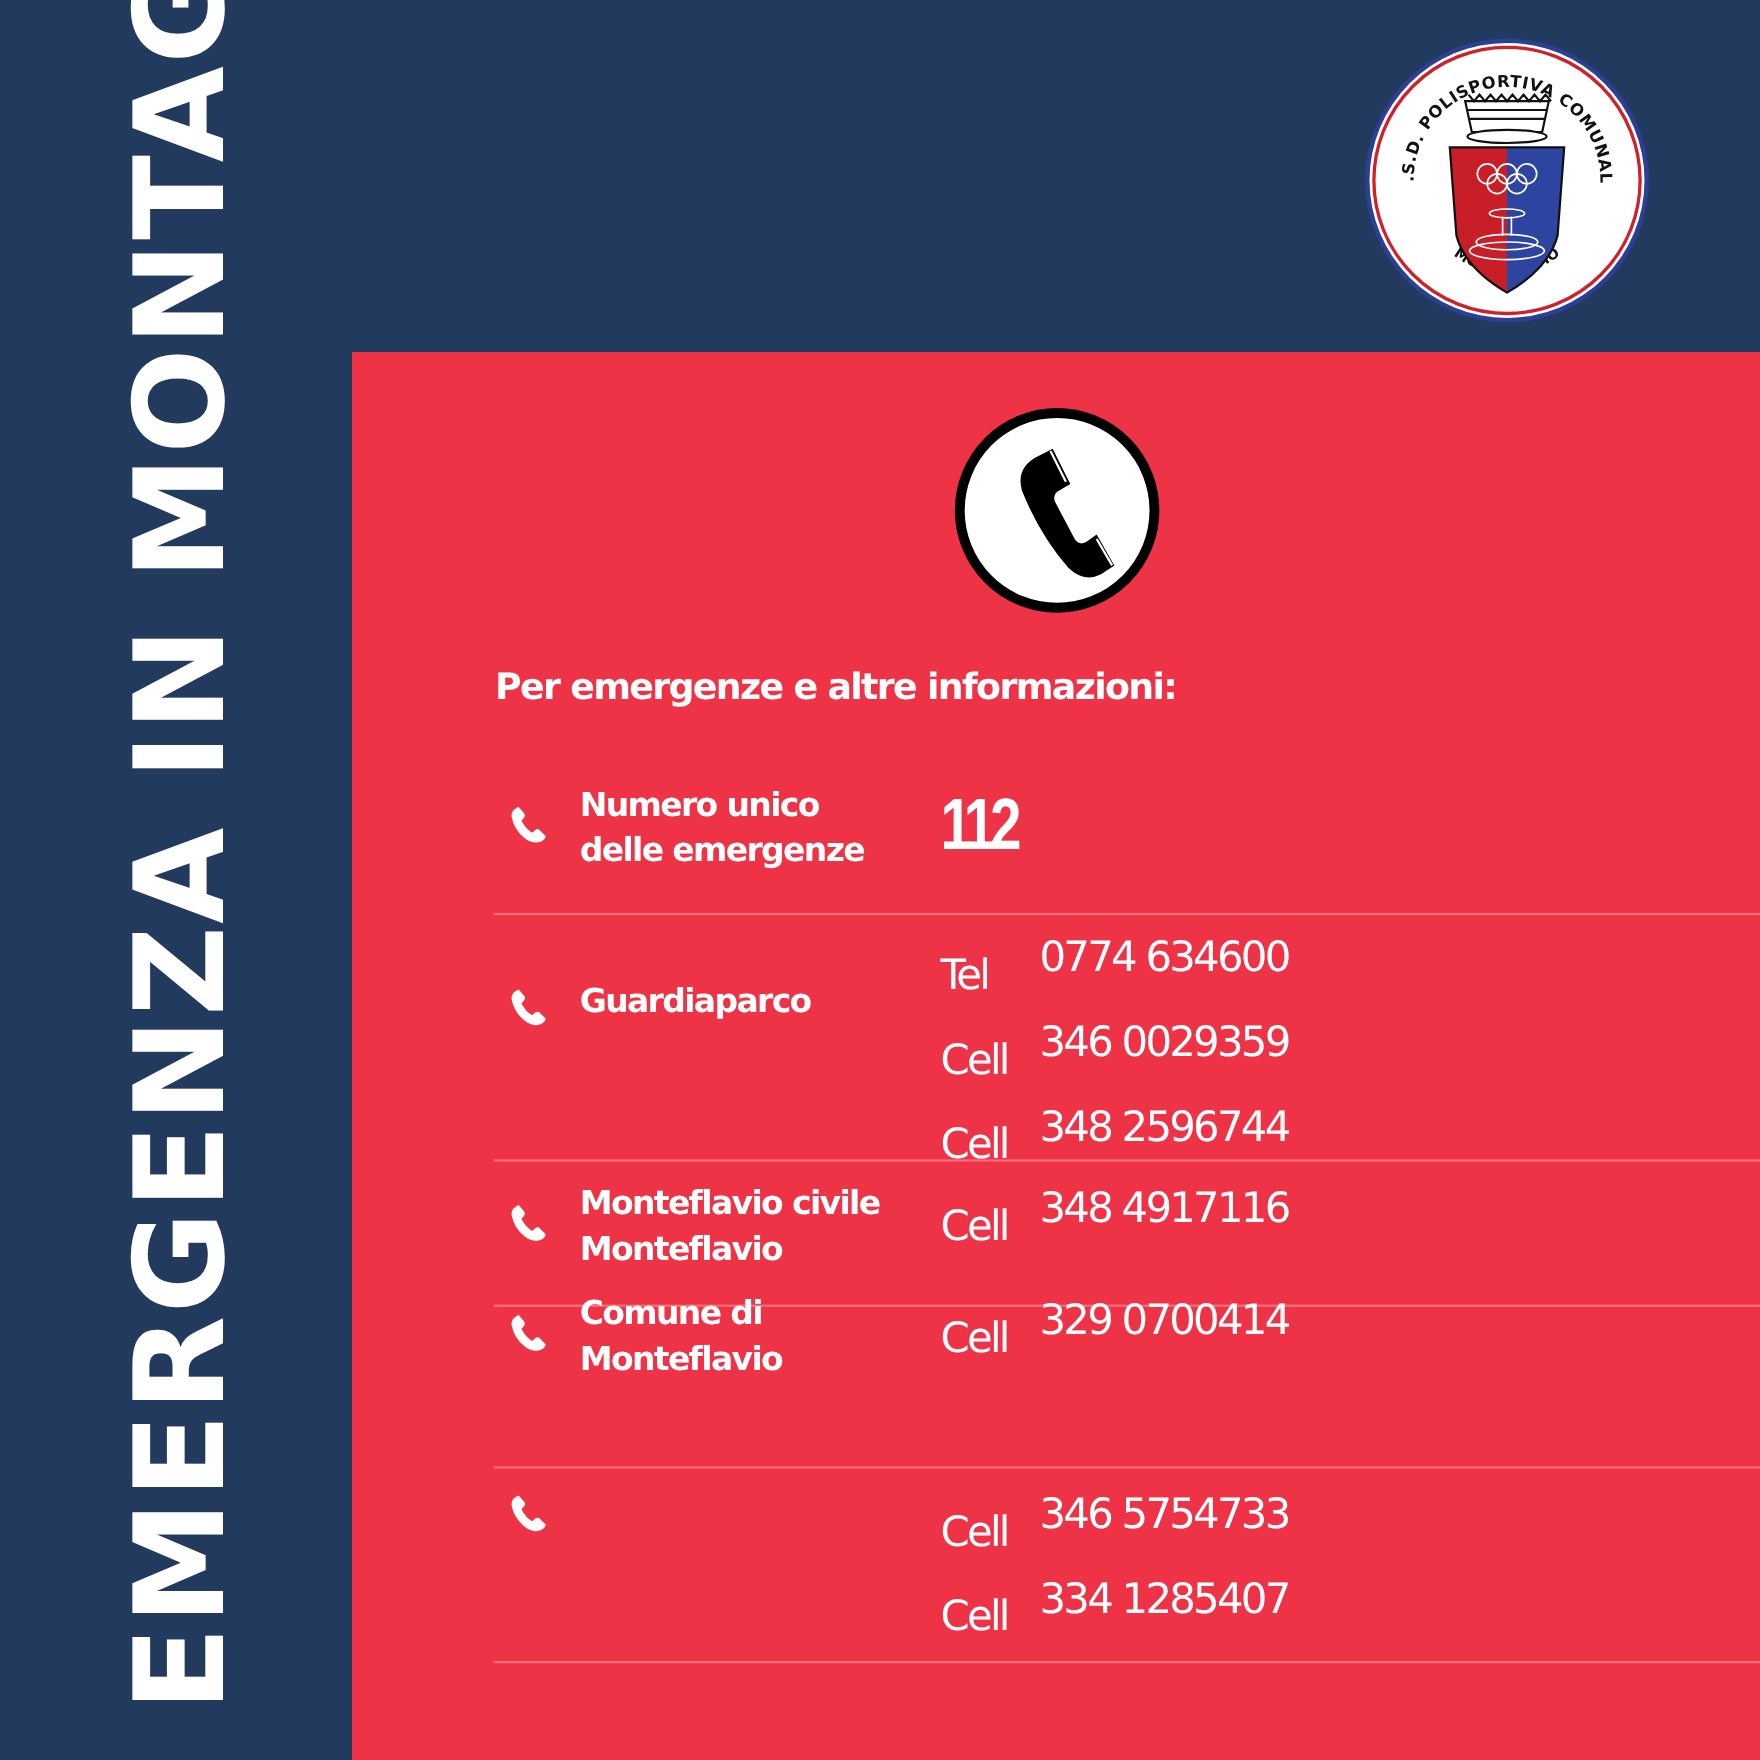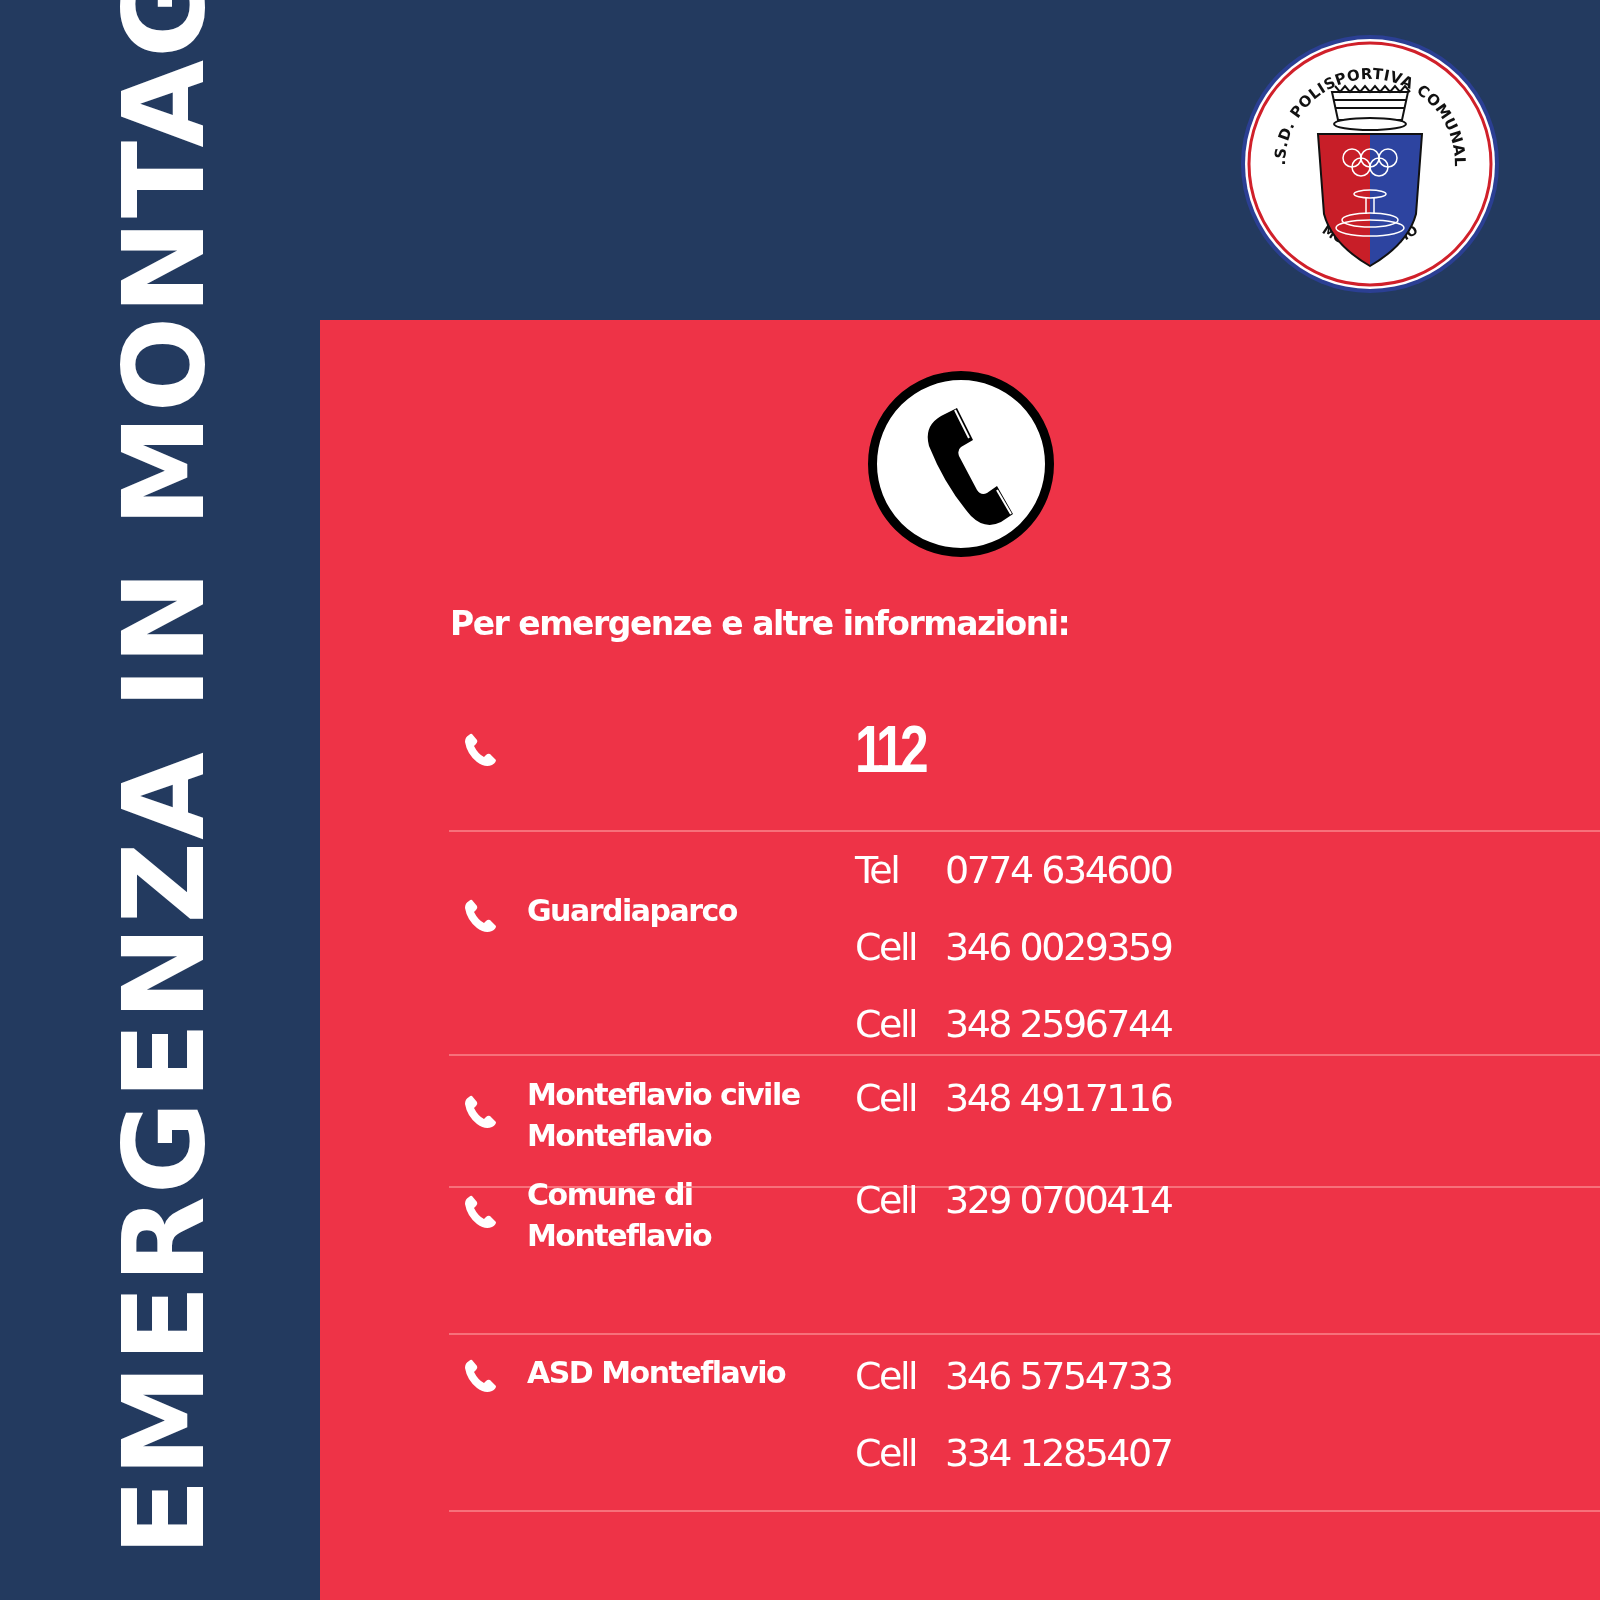--- a/index.html
+++ b/index.html
@@ -104,20 +104,21 @@
       font-weight: normal;
       font-size: 38px;
       letter-spacing: -2.5px;
       line-height: 48px;
       white-space: nowrap;
       position: relative;
     }
     .num-line .kind {
       display: inline-block;
       width: 90px;
+      margin-top: 16px;
     }
     .num-line .value {
       position: absolute;
       left: 90px;
     }
     .big-number {
       font-family: "Liberation Sans", sans-serif;
       font-weight: bold;
       font-size: 66px;
       letter-spacing: -6px;
@@ -197,20 +198,24 @@
       <path d="M 82 84 L 96 108" stroke="#ffffff" stroke-width="2"></path>
     </svg>
   </div>
 
   <div class="intro">Per emergenze e altre informazioni:</div>
 
   <div class="row" style="top: 392px; height: 100px;">
     <svg class="icon" style="top: 18px;" viewBox="0 0 40 40">
       <path d="M 8 5 Q 4 7 4 12 Q 6 24 16 32 Q 24 38 31 35 Q 35 33 35 30 L 29 24 Q 27 23 25 25 L 23 27 Q 17 24 13 16 L 15 14 Q 17 12 16 10 L 11 4 Q 10 3 8 5 Z" fill="#ffffff"></path>
     </svg>
+    <div class="name" style="top: 0;">
+      <div>Numero unico</div>
+      <div>delle emergenze</div>
+    </div>
     <div class="numbers" style="top: 2px; text-align: center;">
       <span class="big-number">112</span>
     </div>
   </div>
   <div class="divider" style="top: 510px;"></div>
 
   <div class="row" style="top: 526px; height: 220px;">
     <svg class="icon" style="top: 50px;" viewBox="0 0 40 40">
       <path d="M 8 5 Q 4 7 4 12 Q 6 24 16 32 Q 24 38 31 35 Q 35 33 35 30 L 29 24 Q 27 23 25 25 L 23 27 Q 17 24 13 16 L 15 14 Q 17 12 16 10 L 11 4 Q 10 3 8 5 Z" fill="#ffffff"></path>
     </svg>
@@ -260,23 +265,20 @@
         <span class="kind">Cell</span><span class="value">329 0700414</span>
       </div>
     </div>
   </div>
   <div class="divider" style="top: 1013px;"></div>
 
   <div class="row" style="top: 1032px; height: 160px;">
     <svg class="icon" style="top: 4px;" viewBox="0 0 40 40">
       <path d="M 8 5 Q 4 7 4 12 Q 6 24 16 32 Q 24 38 31 35 Q 35 33 35 30 L 29 24 Q 27 23 25 25 L 23 27 Q 17 24 13 16 L 15 14 Q 17 12 16 10 L 11 4 Q 10 3 8 5 Z" fill="#ffffff"></path>
     </svg>
-    <div class="name" style="top: 0;">
-      <div>ASD Monteflavio</div>
-    </div>
     <div class="numbers" style="top: 0;">
       <div class="num-line">
         <span class="kind">Cell</span><span class="value">346 5754733</span>
       </div>
       <div class="num-line">
         <span class="kind">Cell</span><span class="value">334 1285407</span>
       </div>
     </div>
   </div>
   <div class="divider" style="top: 1190px;"></div>

